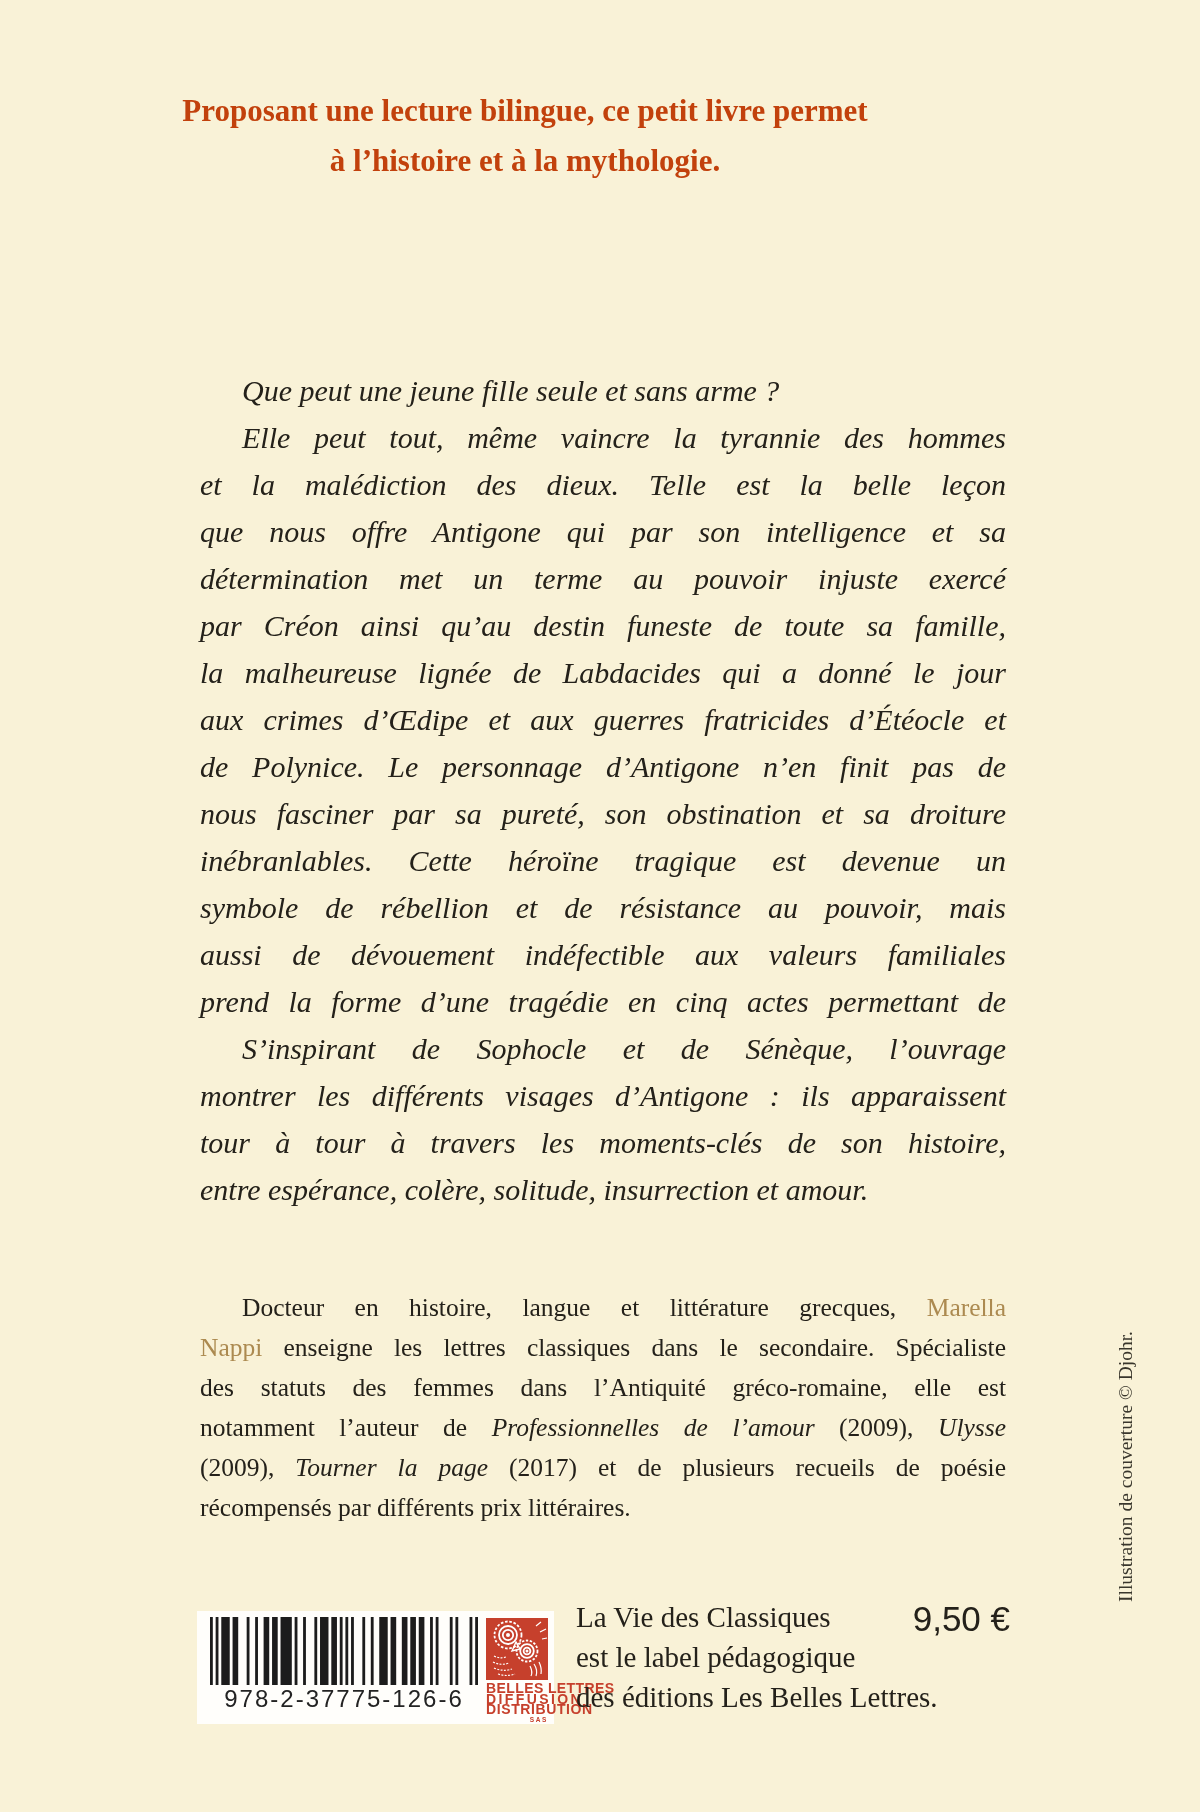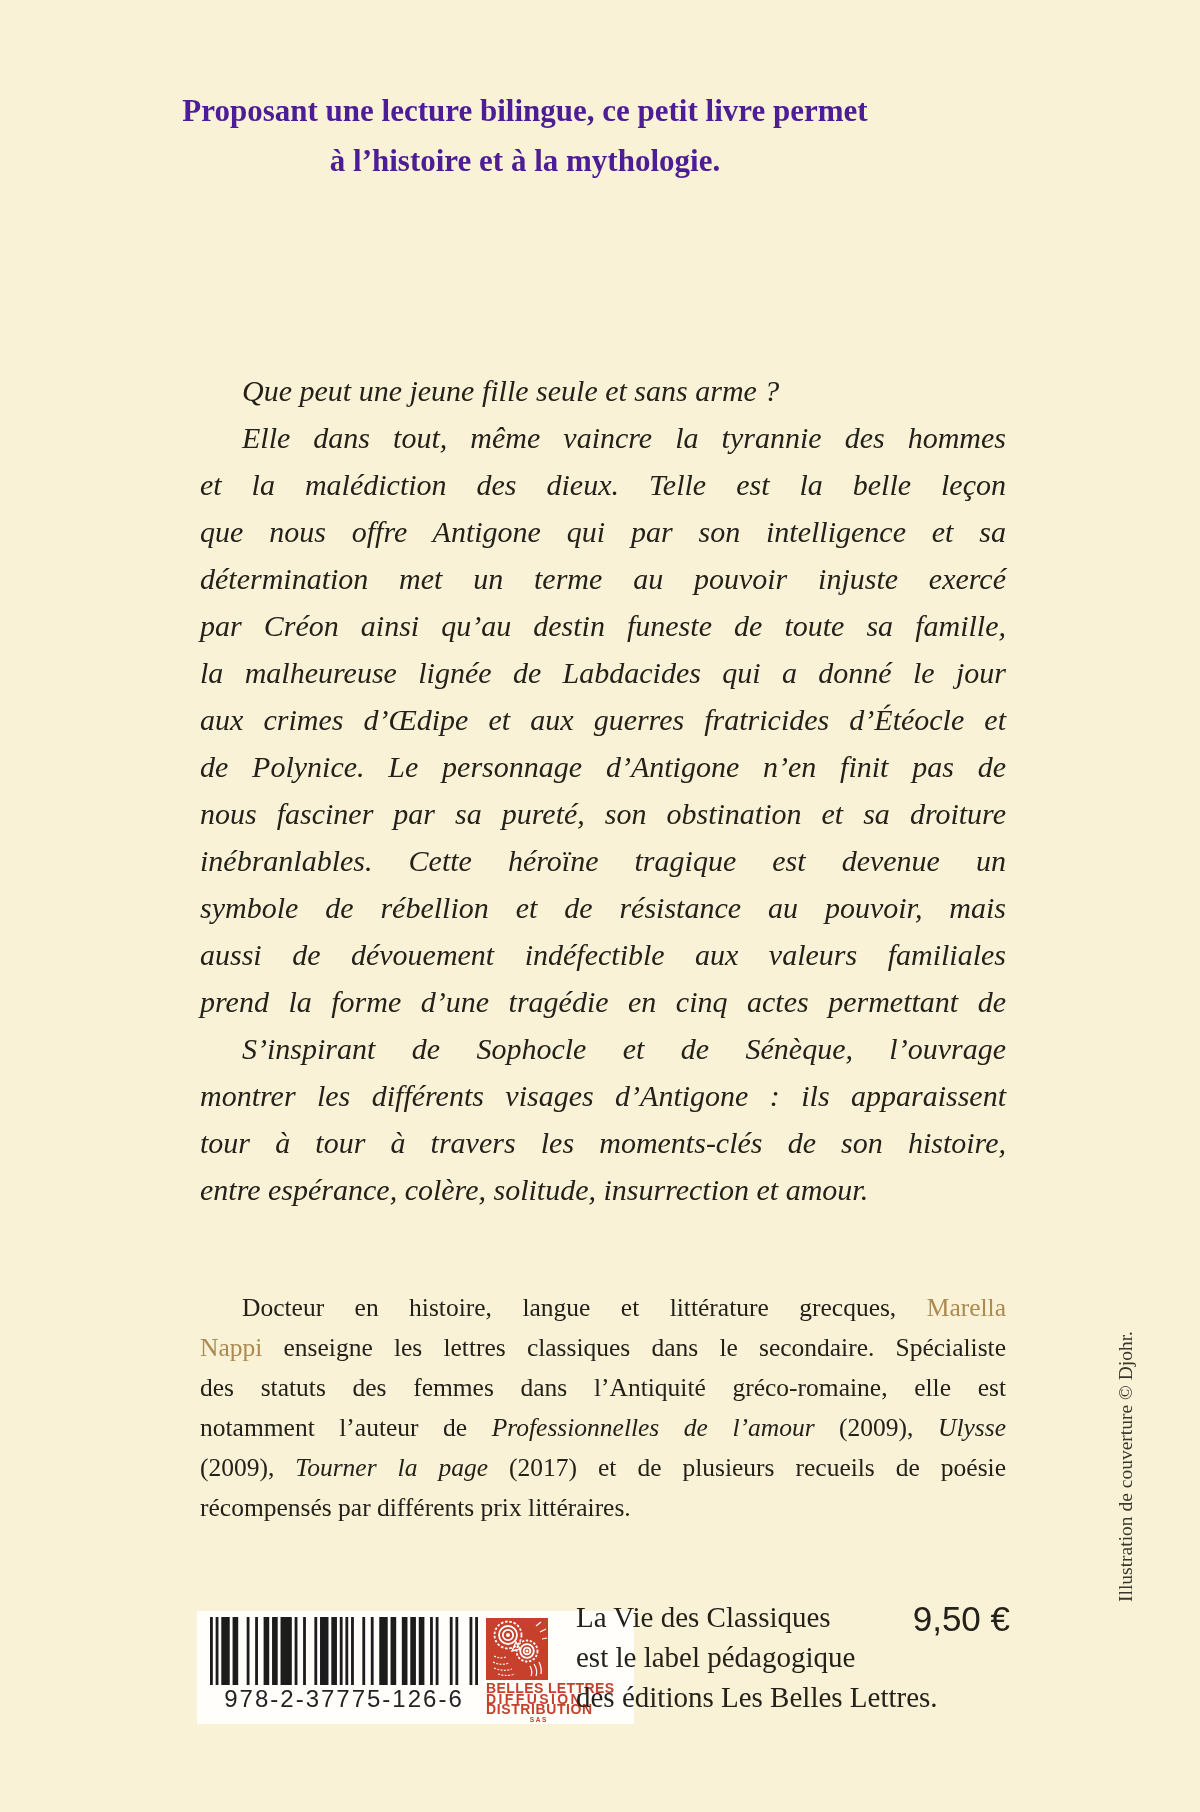--- a/index.html
+++ b/index.html
@@ -3,40 +3,40 @@
 <meta charset="utf-8">
 <style>
   html,body{margin:0;padding:0;background:#e8e2cd;}
   .page{
     position:relative;width:1200px;height:1812px;margin:0 auto;
     background:#f9f2d7;overflow:hidden;
     font-family:"Liberation Serif","DejaVu Serif",serif;color:#24211a;
   }
   
   .headline{position:absolute;left:140px;top:86px;width:770px;
-    font-size:31px;line-height:50px;font-weight:bold;color:#4c1d95;}
+    font-size:31px;line-height:50px;font-weight:bold;color:#c2410c;}
   .hline{text-align:center;white-space:nowrap;}
   
   .body-text{position:absolute;left:200px;top:367px;width:806px;
     font-size:30px;line-height:47px;font-style:italic;}
   .jline{text-align:justify;text-align-last:justify;}
   .jline.end{text-align-last:left;}
   .jline.indent{text-indent:42px;}
   
   .bio{position:absolute;left:200px;top:1288px;width:806px;
     font-size:25.5px;line-height:40px;}
   .gold{color:#ac8a50;}
   .ital{font-style:italic;}
   
   .credit{position:absolute;left:1149px;top:1568px;width:300px;height:34px;
     transform:rotate(-90deg);transform-origin:0 100%;
     font-size:19.5px;color:#39362c;white-space:nowrap;}
   
-  .isbn-box{position:absolute;left:197px;top:1611px;width:415px;height:113px;
-    background:#fffefb;padding-left:22px;}
+  .isbn-box{position:absolute;left:197px;top:1611px;width:357px;height:113px;
+    background:#fffefb;}
   .barcode{position:absolute;left:13px;top:6px;}
   .isbn{position:absolute;left:6px;top:74px;width:282px;text-align:center;
     font-family:"Liberation Sans","DejaVu Sans",sans-serif;
     font-size:24px;letter-spacing:2px;color:#232323;white-space:nowrap;}
   .logo{position:absolute;left:289px;top:7px;width:62px;}
   .logo-square{width:62px;height:62px;}
   .logo-text{margin-top:3px;color:#c6402c;
     font-family:"Liberation Sans","DejaVu Sans",sans-serif;font-weight:bold;}
   .logoline{font-size:14px;line-height:10.5px;letter-spacing:0.4px;white-space:nowrap;}
   .logoline:nth-child(2){letter-spacing:2.4px;}
@@ -55,21 +55,21 @@
 
 <div class="page">
 
   <div class="headline">
       <div class="hline">Proposant une lecture bilingue, ce petit livre permet</div>
       <div class="hline">à l’histoire et à la mythologie.</div>
     </div>
 
   <div class="body-text">
       <div class="jline indent end">Que peut une jeune fille seule et sans arme ?</div>
-      <div class="jline indent">Elle dans tout, même vaincre la tyrannie des hommes</div>
+      <div class="jline indent">Elle peut tout, même vaincre la tyrannie des hommes</div>
       <div class="jline">et la malédiction des dieux. Telle est la belle leçon</div>
       <div class="jline">que nous offre Antigone qui par son intelligence et sa</div>
       <div class="jline">détermination met un terme au pouvoir injuste exercé</div>
       <div class="jline">par Créon ainsi qu’au destin funeste de toute sa famille,</div>
       <div class="jline">la malheureuse lignée de Labdacides qui a donné le jour</div>
       <div class="jline">aux crimes d’Œdipe et aux guerres fratricides d’Étéocle et</div>
       <div class="jline">de Polynice. Le personnage d’Antigone n’en finit pas de</div>
       <div class="jline">nous fasciner par sa pureté, son obstination et sa droiture</div>
       <div class="jline">inébranlables. Cette héroïne tragique est devenue un</div>
       <div class="jline">symbole de rébellion et de résistance au pouvoir, mais</div>

